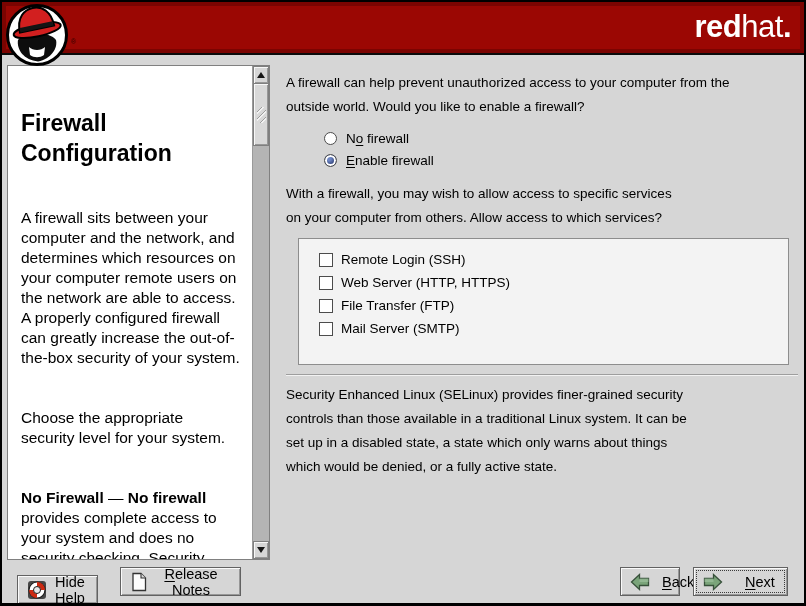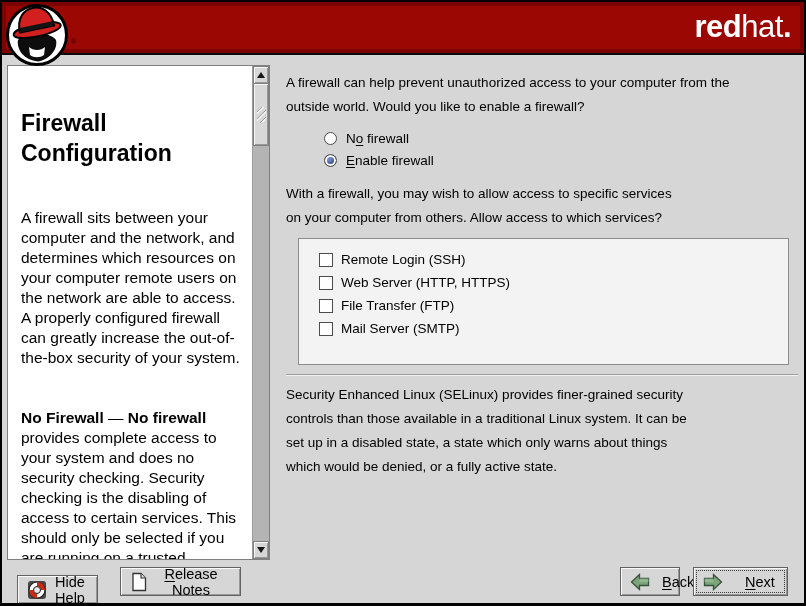--- a/index.html
+++ b/index.html
@@ -144,20 +144,22 @@
         <h1>Firewall
 Configuration</h1>
         <p>A firewall sits between your
 computer and the network, and
 determines which resources on
 your computer remote users on
 the network are able to access.
 A properly configured firewall
 can greatly increase the out-of-
 the-box security of your system.</p>
+        <p>Choose the appropriate
+security level for your system.</p>
         <p><b>No Firewall</b><span> — </span><b>No firewall</b><span>
 provides complete access to
 your system and does no
 security checking. Security
 checking is the disabling of
 access to certain services. This
 should only be selected if you
 are running on a trusted</span></p>
       </div>
       <div class="scrollbar">

